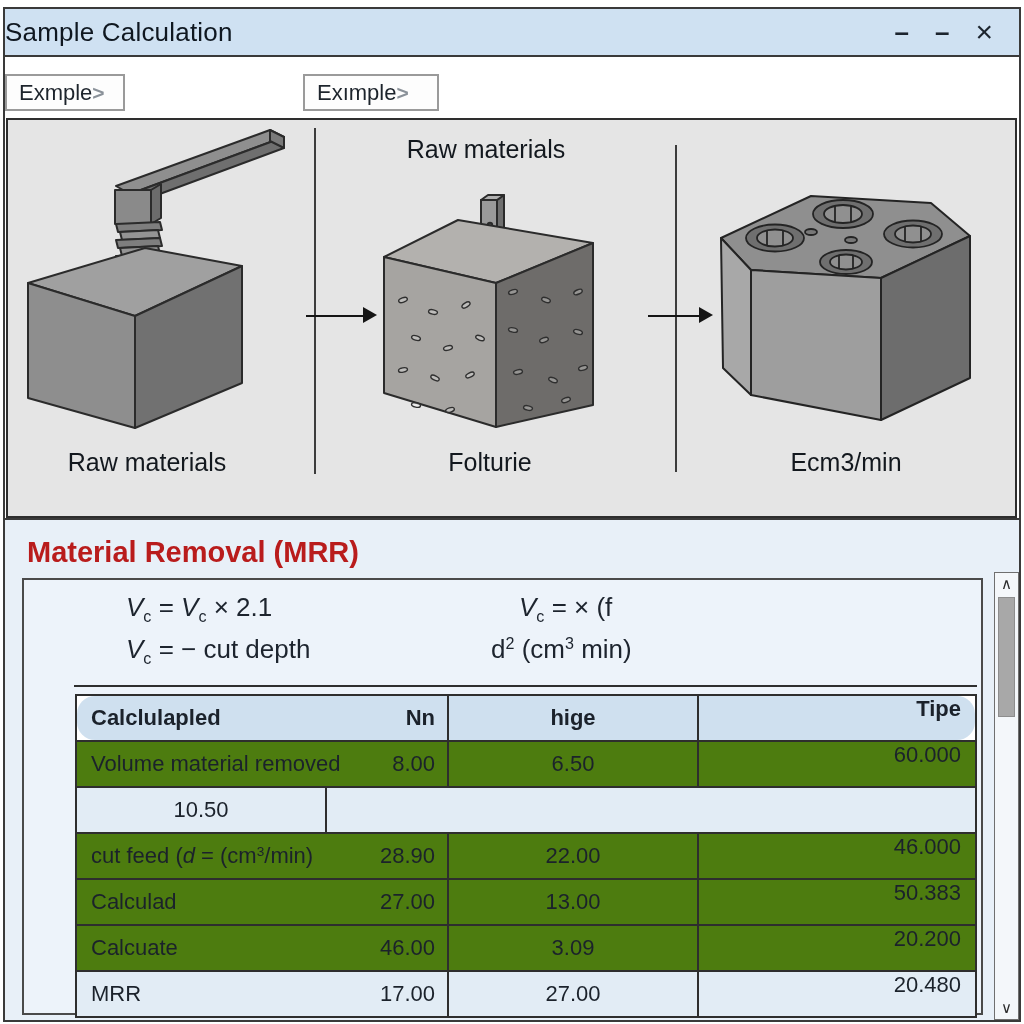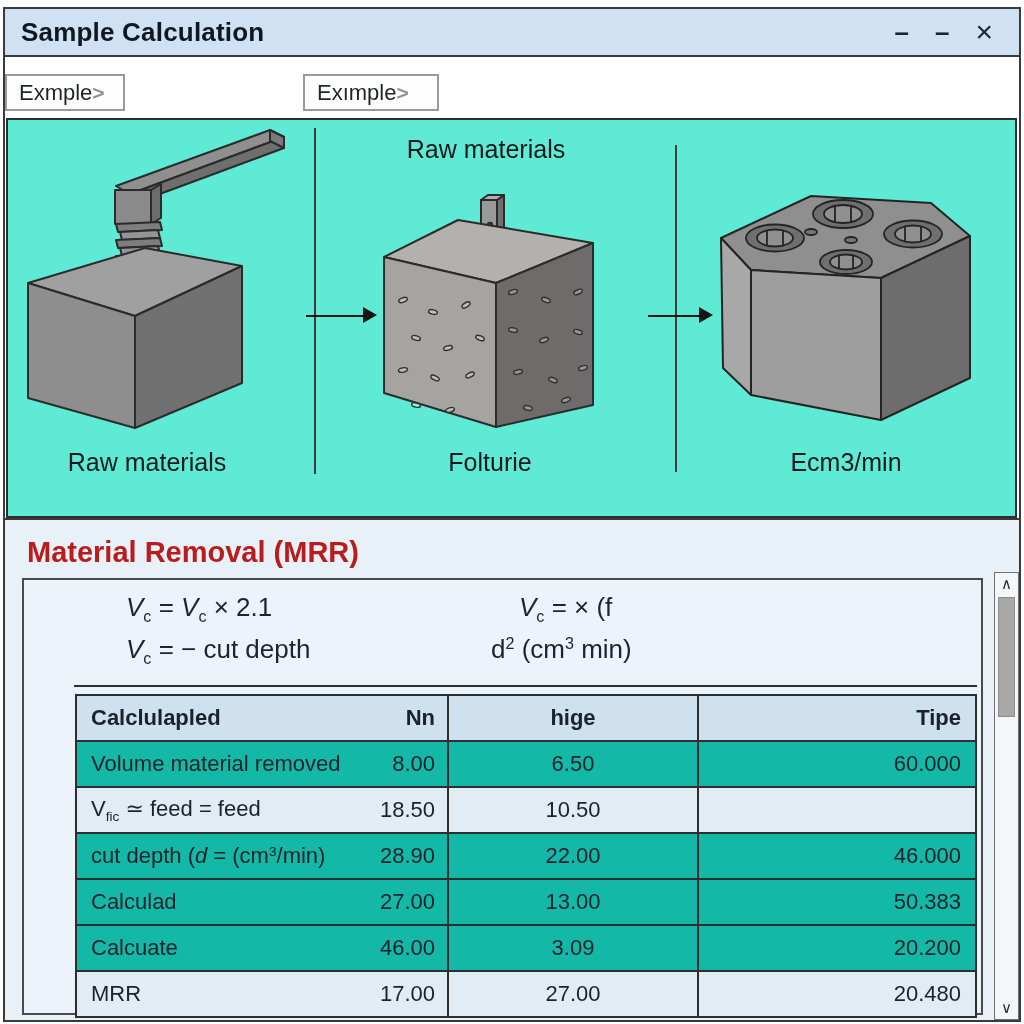--- a/index.html
+++ b/index.html
@@ -16,35 +16,35 @@
     font-family:"Liberation Sans","DejaVu Sans",sans-serif;color:#1b222b;overflow:hidden;}
   .stage-wrap{position:relative;width:1024px;height:1024px;background:#fff;}
 
   .window{position:absolute;left:3px;top:7px;right:3px;bottom:2px;
     border:2px solid var(--c-border-dark);background:#fff;}
 
   
   .titlebar{position:absolute;left:0;top:0;right:0;height:48px;
     background:var(--c-titlebar);border-bottom:2px solid var(--c-border-dark);
     display:flex;align-items:center;}
-  .title{font-size:26px;font-weight:700;color:#0f1720;padding-left:16px;letter-spacing:.2px;}
+  .title{font-size:26px;font-weight:400;color:#0f1720;letter-spacing:.2px;}
   .win-controls{margin-left:auto;display:flex;align-items:center;gap:26px;padding-right:26px;}
   .win-dash{font-size:26px;font-weight:700;color:#1c242e;line-height:1;cursor:default;}
   .win-close{font-size:30px;font-weight:400;color:#1c242e;line-height:1;cursor:default;}
 
   
   .tb-btn{position:absolute;height:37px;background:#fdfdfd;border:2px solid #9a9a9a;
     display:flex;align-items:center;gap:0;padding:0 12px;font-size:22px;color:#1d242c;}
   .tb-btn .chev{color:#8a9199;font-size:21px;font-weight:600;}
   .tb-btn-1{left:0;top:65px;width:120px;}
   .tb-btn-2{left:298px;top:65px;width:136px;}
 
   
   .diagram-panel{position:absolute;left:1px;top:109px;width:1011px;height:400px;
-    border:2px solid #2e2e2e;background:#5eead4;text-align:right;}
+    border:2px solid #2e2e2e;background:#e5e5e5;text-align:right;}
   .v-div{position:absolute;width:2px;background:#3c3c3c;}
   .v-div-1{left:306px;top:8px;height:346px;}
   .v-div-2{left:667px;top:25px;height:327px;}
   .stage-title{position:absolute;top:15px;font-size:25px;color:#13181e;white-space:nowrap;
     transform:translateX(-50%);}
   .stage-caption{position:absolute;top:328px;font-size:25px;color:#13181e;white-space:nowrap;
     transform:translateX(-50%);}
   .arrow{position:absolute;height:2px;background:#151515;}
   .arrow::after{content:'';position:absolute;right:-13px;top:-8px;
     border-left:14px solid #151515;border-top:8px solid transparent;border-bottom:8px solid transparent;}
@@ -66,28 +66,28 @@
   .seg-sup{font-size:0.62em;vertical-align:0.55em;}
   .fl-l1{left:90px;top:12px;}
   .fl-l2{left:90px;top:54px;}
   .fl-r1{left:483px;top:12px;}
   .fl-r2{left:455px;top:54px;}
   .formula-rule{position:absolute;left:50px;top:105px;width:903px;height:2px;background:#2e2e2e;}
 
   
   .mrr-table{position:absolute;left:51px;top:114px;width:902px;
     border:2px solid #2e2e2e;background:#fff;font-size:22px;}
-  .t-row{display:flex;height:46px;border-top:2px solid #2e2e2e;background:#14b8a6;}
-  .t-row.header{height:44px;border-top:none;background:var(--c-header-row);font-weight:700;}
+  .t-row{display:flex;height:46px;border-top:2px solid #2e2e2e;background:#4d7c0f;}
+  .t-row.header{height:44px;border-top:none;background:var(--c-header-row);font-weight:700;border-radius:18px;}
   .t-row.shaded{background:var(--c-row-alt);}
   .t-c1{width:372px;display:flex;align-items:center;justify-content:space-between;
     padding:0 12px 0 14px;border-right:2px solid #2e2e2e;}
   .t-c2{width:250px;display:flex;align-items:center;justify-content:center;
     border-right:2px solid #2e2e2e;}
-  .t-c3{flex:1;display:flex;align-items:center;justify-content:flex-end;padding-right:14px;padding-left:12px;}
+  .t-c3{flex:1;display:flex;justify-content:flex-end;padding-right:14px;padding-left:12px;}
 
   
   .scrollbar{position:absolute;right:0;top:52px;bottom:0;width:25px;
     background:#f4f7fa;border:1px solid #6f6f6f;display:flex;flex-direction:column;align-items:center;}
   .sb-arrow{height:22px;display:flex;align-items:center;justify-content:center;
     font-size:15px;color:#2c2c2c;width:100%;cursor:default;}
   .sb-arrow.down{margin-top:auto;}
   .sb-thumb{width:17px;height:120px;background:var(--c-thumb);border:1px solid #8d8d8d;margin-top:2px;}
 </style>
 </head>
@@ -247,29 +247,25 @@
           <div id="table-body">
               <div class="t-row">
                 <div class="t-c1">
                   <span><span>Volume material removed</span></span>
                   <span>8.00</span>
                 </div>
                 <div class="t-c2">6.50</div>
                 <div class="t-c3">60.000</div>
               </div>
               <div class="t-row shaded">
-                <div class="t-c1">
-                  <span><span>V</span><span class="seg-sub">fic</span><span> ≃ feed = feed</span></span>
-                  <span>18.50</span>
-                </div>
                 <div class="t-c2">10.50</div>
               </div>
               <div class="t-row">
                 <div class="t-c1">
-                  <span><span>cut depth (</span><span class="seg-it">d</span><span> = (cm</span><span class="seg-sup">3</span><span>/min)</span></span>
+                  <span><span>cut feed (</span><span class="seg-it">d</span><span> = (cm</span><span class="seg-sup">3</span><span>/min)</span></span>
                   <span>28.90</span>
                 </div>
                 <div class="t-c2">22.00</div>
                 <div class="t-c3">46.000</div>
               </div>
               <div class="t-row">
                 <div class="t-c1">
                   <span><span>Calculad</span></span>
                   <span>27.00</span>
                 </div>

